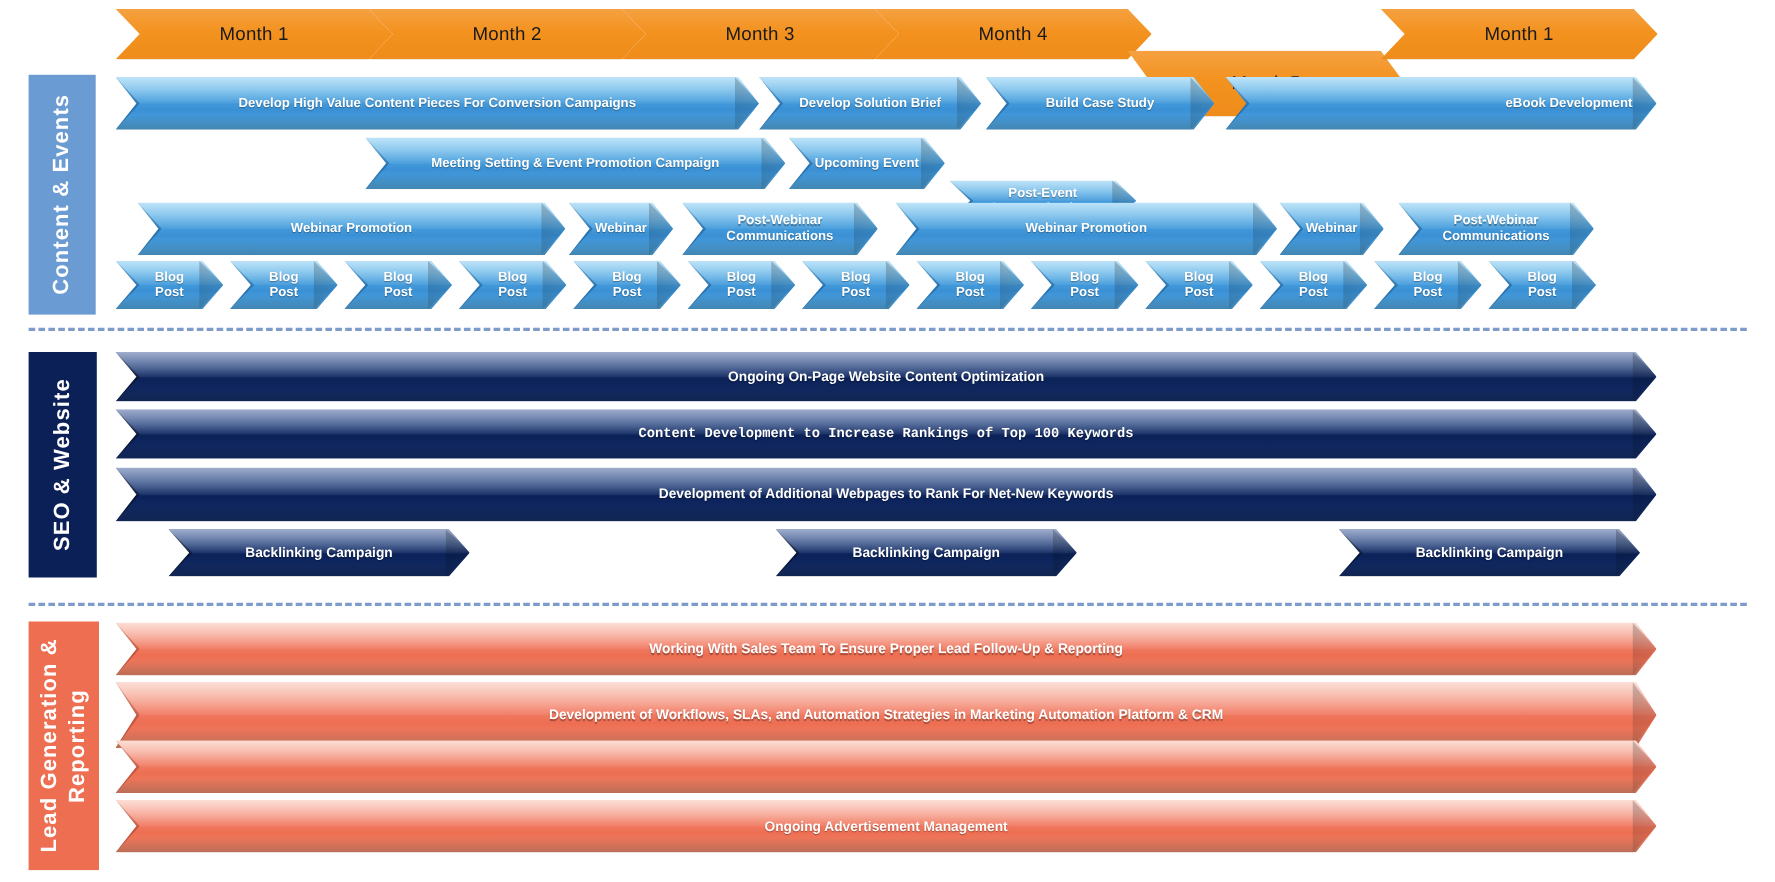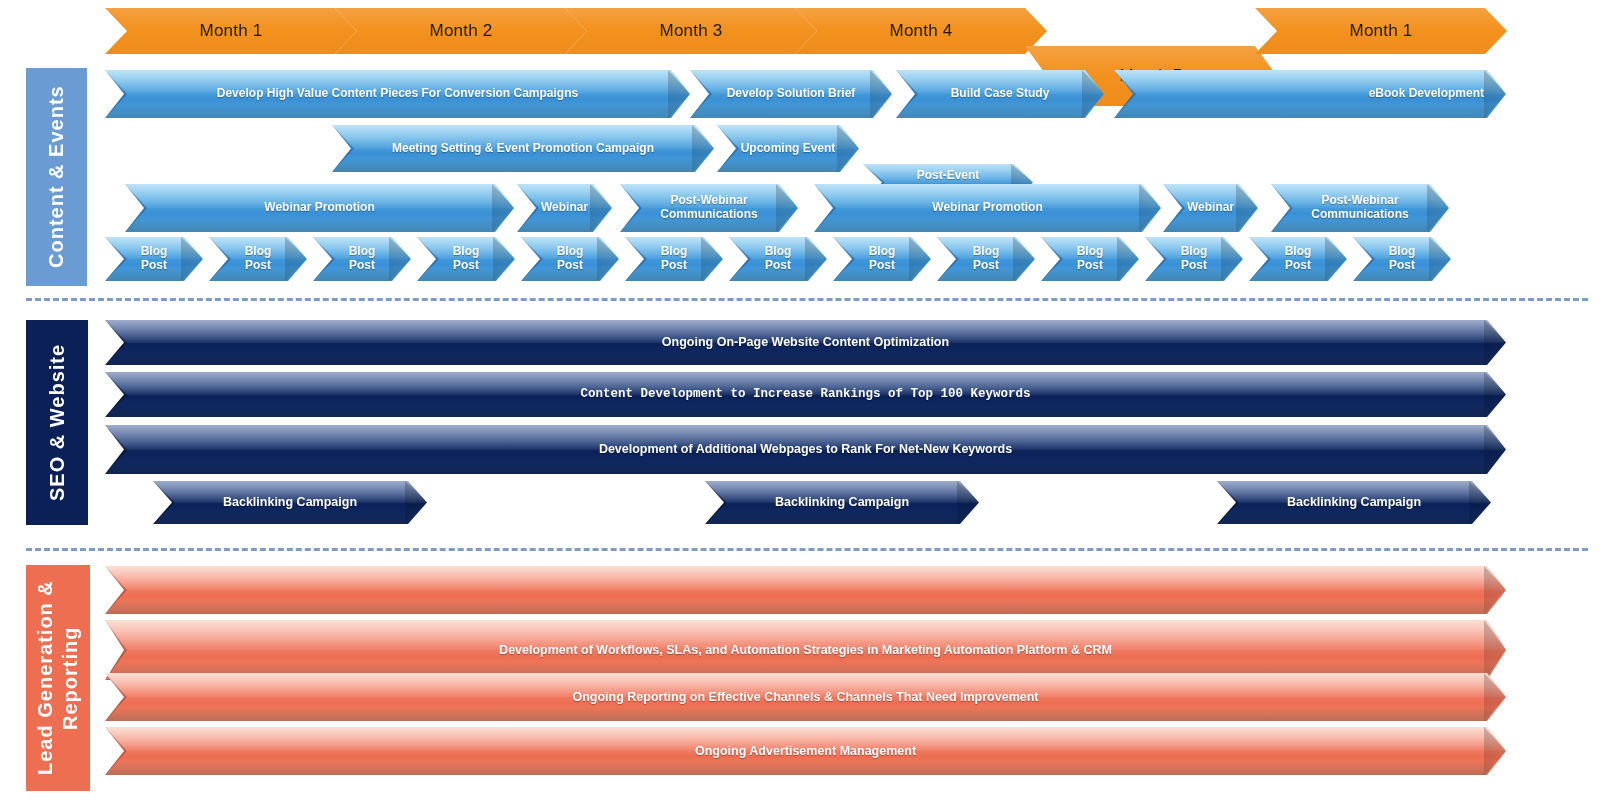--- a/index.html
+++ b/index.html
@@ -284,30 +284,30 @@
         <span>Backlinking Campaign</span>
       </div>
       <div class="bar navy" style="left: 1217px; top: 481px; width: 274px; height: 43px;">
         <i class="lnose"></i>
         <i class="rnose"></i>
         <span>Backlinking Campaign</span>
       </div>
       <div class="bar coral" style="left: 105px; top: 566px; width: 1401px; height: 48px;">
         <i class="lnose"></i>
         <i class="rnose"></i>
+        <span>Working With Sales Team To Ensure Proper Lead Follow-Up &amp; Reporting</span>
       </div>
       <div class="bar coral" style="left: 105px; top: 620px; width: 1401px; height: 60px;">
         <i class="lnose"></i>
         <i class="rnose"></i>
         <span>Development of Workflows, SLAs, and Automation Strategies in Marketing Automation Platform &amp; CRM</span>
       </div>
       <div class="bar coral" style="left: 105px; top: 673px; width: 1401px; height: 48px;">
         <i class="lnose"></i>
         <i class="rnose"></i>
-        <span>Ongoing Reporting on Effective Channels &amp; Channels That Need Improvement</span>
       </div>
       <div class="bar coral" style="left: 105px; top: 727px; width: 1401px; height: 48px;">
         <i class="lnose"></i>
         <i class="rnose"></i>
         <span>Ongoing Advertisement Management</span>
       </div>
     </div>
 
 </div>
 

